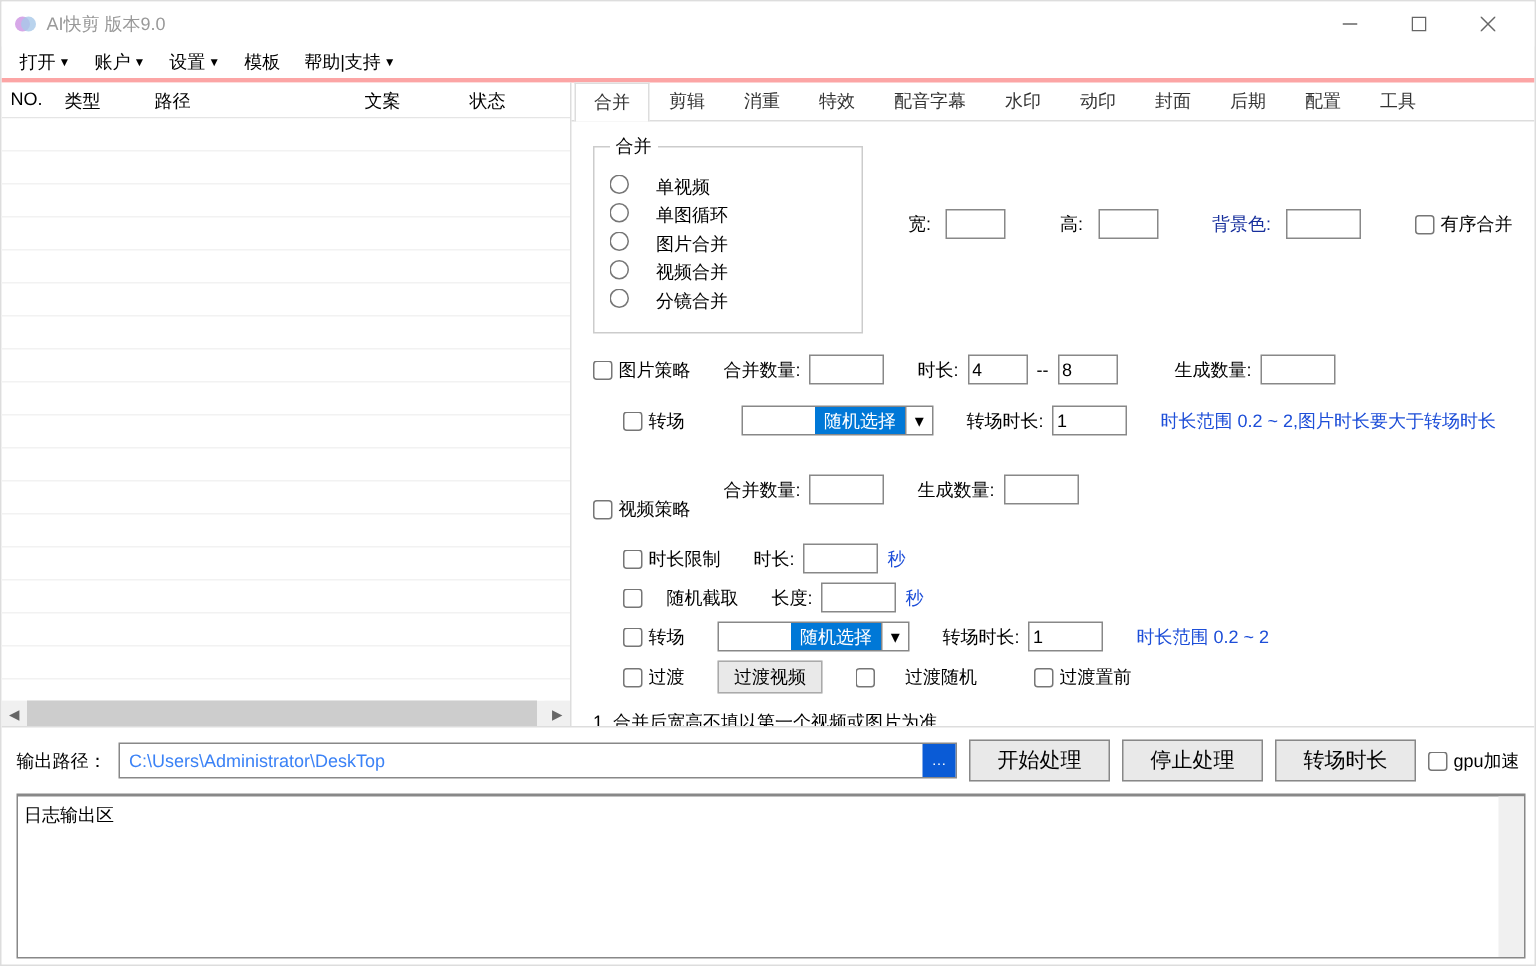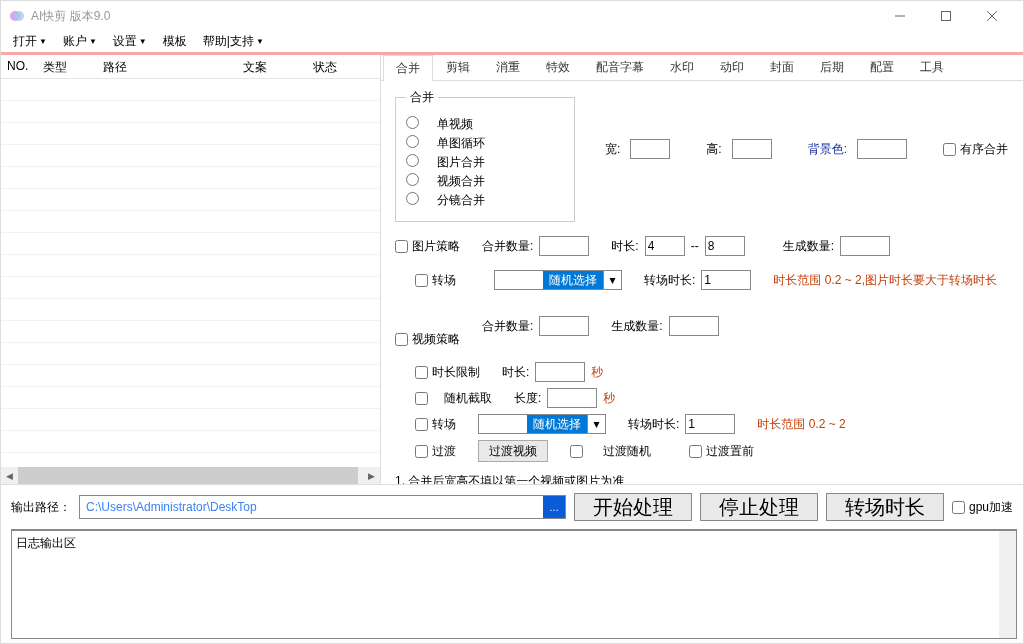--- a/index.html
+++ b/index.html
@@ -44,33 +44,33 @@
 fieldset.merge-group legend { padding: 0 4px; font-size: 12px; }
 .radio-row { display: flex; gap: 18px; margin: 2px 0; }
 .panel-inner { position: relative; }
 .lbl { font-size: 12px; }
 .txt-in { border: 1px solid #888; height: 20px; width: 40px; padding: 0 2px; font-size: 12px; }
 .txt-in.wide { width: 50px; }
 .link { color: #172f9c; }
 .chk { width: 13px; height: 13px; }
 .section { margin-top: 14px; display: flex; flex-wrap: wrap; align-items: center; gap: 6px; }
 .section .gap { width: 10px; }
-.hint { color: #c2410c; font-size: 12px; }
+.hint { color: #1d4ed8; font-size: 12px; }
 .combo { display: inline-flex; border: 1px solid #888; height: 20px; align-items: stretch; }
 .combo .sel { background: #0078d7; color: #fff; padding: 2px 6px; min-width: 60px; display: flex; align-items: center; margin-left: 48px; }
 .combo .dd { width: 18px; display: flex; align-items: center; justify-content: center; border-left: 1px solid #888; }
 .btn-flat { border: 1px solid #aaa; background: #e9e9e9; padding: 2px 10px; height: 22px; display: inline-flex; align-items: center; }
 .note { margin-top: 10px; color: #000; font-size: 12px; line-height: 1.5; }
 
 
 .bottom1 { display: flex; align-items: center; padding: 8px 10px; gap: 8px; border-top: 1px solid #ddd; }
 .path-box { flex: 1; display: flex; border: 1px solid #888; height: 24px; background: #fff; }
 .path-box input { flex: 1; border: none; padding: 0 6px; background: #fff; color: #3b82f6; font-size: 12px; outline: none; }
 .path-browse { width: 22px; background: #0a5bd6; color: #fff; display: flex; align-items: center; justify-content: center; font-size: 10px; }
-.big-btn { border: 1px solid #888; background: #e9e9e9; padding: 4px 18px; height: 28px; font-size: 20px; display: inline-flex; align-items: center; }
+.big-btn { border: 1px solid #888; background: #e9e9e9; padding: 4px 18px; height: 28px; font-size: 14px; display: inline-flex; align-items: center; }
 
 
 .log { flex: 0 0 110px; border-top: 1px solid #888; position: relative; margin: 0 6px 4px 10px; }
 .log textarea { width: 100%; height: 100%; border: 1px solid #888; resize: none; padding: 4px; font-size: 12px; color: #000; }
 .vscroll { position: absolute; right: 1px; top: 1px; bottom: 1px; width: 17px; background: #f0f0f0; }
 </style>
 </head>
 <body>
 
 <div class="titlebar">

